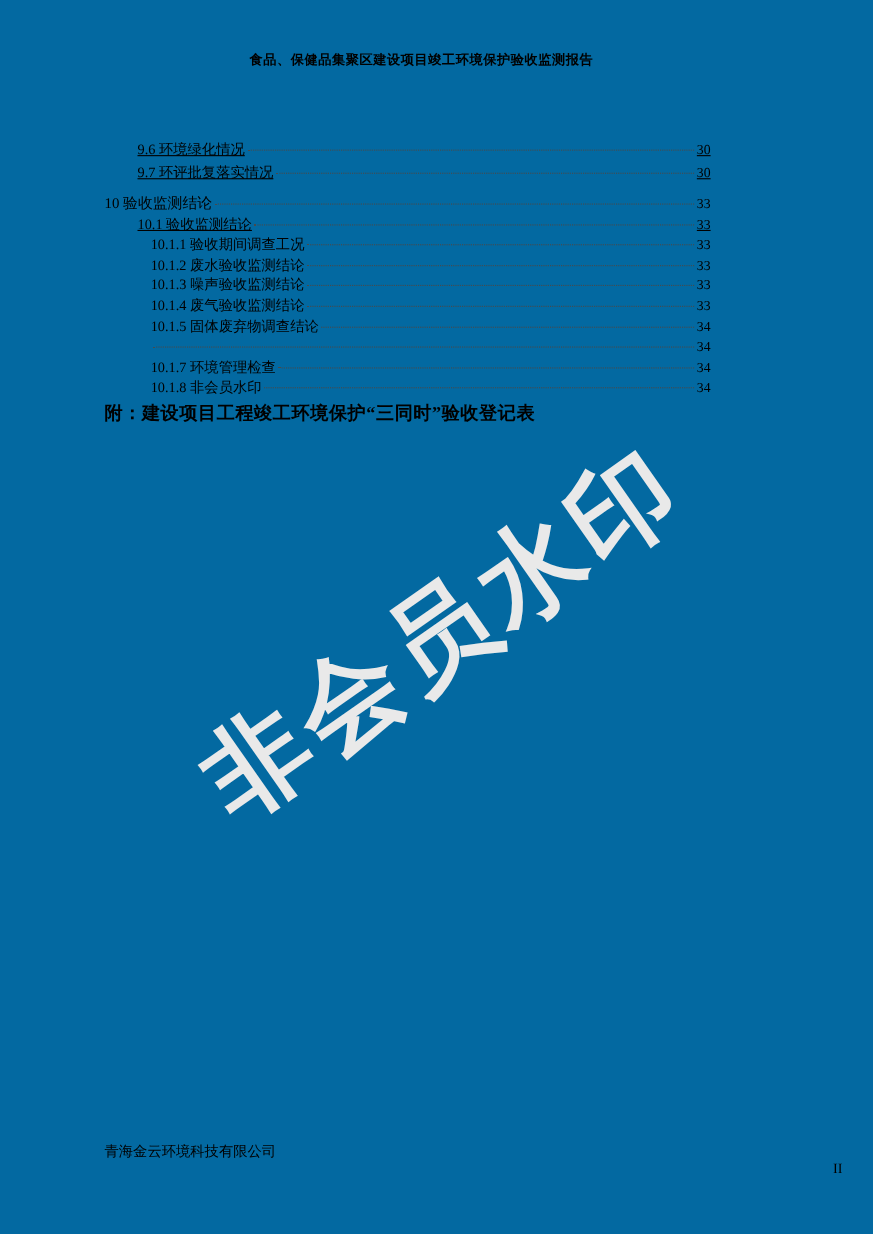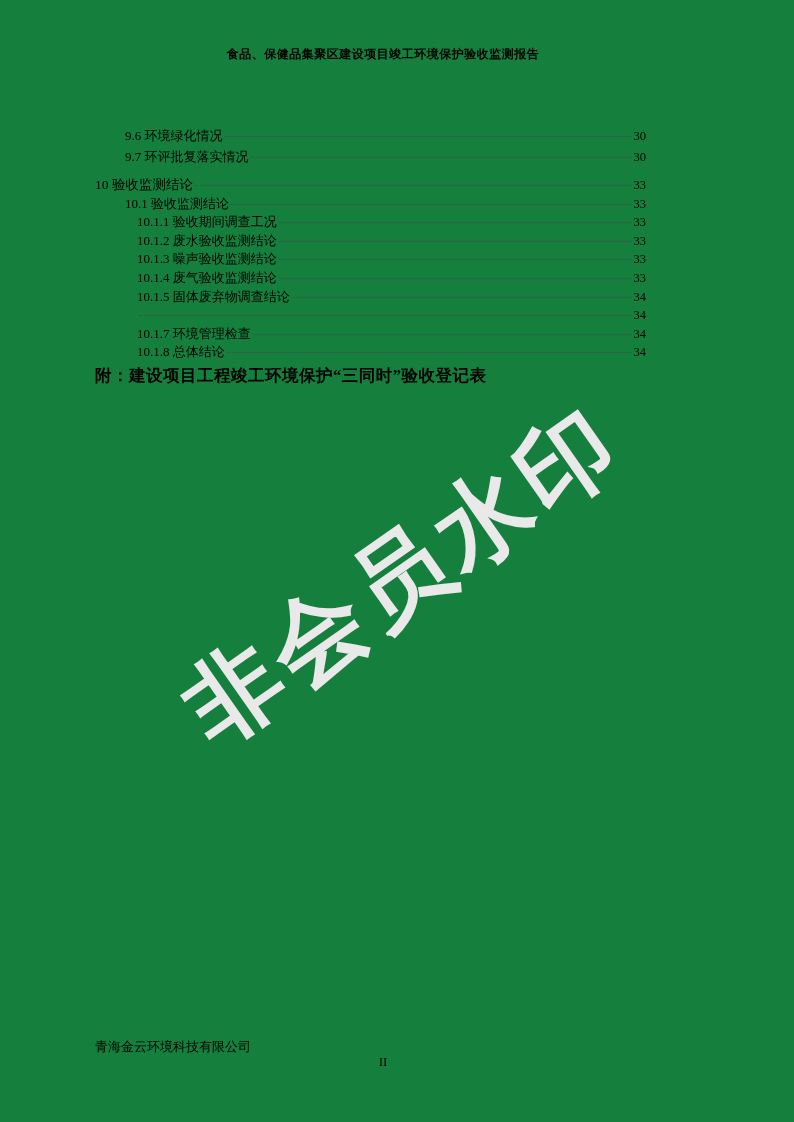--- a/index.html
+++ b/index.html
@@ -4,21 +4,21 @@
 <style>
   html, body {
     margin: 0;
     padding: 0;
     background: #ffffff;
   }
   .page {
     position: relative;
     width: 794px;
     height: 1122px;
-    background: #15803d;
+    background: #0369a1;
     overflow: hidden;
     font-family: "Liberation Serif", "DejaVu Serif", serif;
     color: #000000;
   }
   
   .doc-header {
     position: absolute;
     top: 46px;
     left: 0;
     width: 766px;
@@ -58,21 +58,21 @@
     height: 18.6px;
     font-size: 13px;
     line-height: 18.6px;
     white-space: nowrap;
   }
   .toc-row.level-0 {
     margin-top: 9px;
     font-size: 13.5px;
     justify-content: flex-end;
   }
-  .toc-row.level-1 { padding-left: 30px; }
+  .toc-row.level-1 { padding-left: 30px; text-decoration: underline; }
   .toc-row.level-2 { padding-left: 42px; text-align: right; }
   .toc-row.first-block { height: 20.5px; line-height: 20.5px; }
   .toc-label { flex: 0 0 auto; }
   .toc-leader {
     flex: 1 1 auto;
     border-bottom: 1.6px dotted #4a4a4a;
     margin: 0 3px 0 2px;
     transform: translateY(-3px);
     min-width: 10px;
   }
@@ -97,21 +97,21 @@
     left: 95px;
     top: 1038px;
     font-size: 13px;
     z-index: 1;
   }
   .footer-page-number {
     position: absolute;
     left: 0;
     top: 1054px;
     width: 766px;
-    text-align: center;
+    text-align: right;
     font-size: 13px;
     z-index: 1;
   }
 </style>
 </head>
 <body>
 
 <div class="page">
 
   <div class="doc-header">食品、保健品集聚区建设项目竣工环境保护验收监测报告</div>
@@ -167,21 +167,21 @@
       <div class="toc-row level-2">
     <span class="toc-leader"></span>
     <span class="toc-page">34</span>
   </div>
       <div class="toc-row level-2">
     <span class="toc-label">10.1.7 环境管理检查</span>
     <span class="toc-leader"></span>
     <span class="toc-page">34</span>
   </div>
       <div class="toc-row level-2">
-    <span class="toc-label">10.1.8 总体结论</span>
+    <span class="toc-label">10.1.8 非会员水印</span>
     <span class="toc-leader"></span>
     <span class="toc-page">34</span>
   </div>
     </div>
 
   <div class="attachment">附：建设项目工程竣工环境保护“三同时”验收登记表</div>
 
   <div class="footer-company">青海金云环境科技有限公司</div>
 
   <div class="footer-page-number">II</div>

